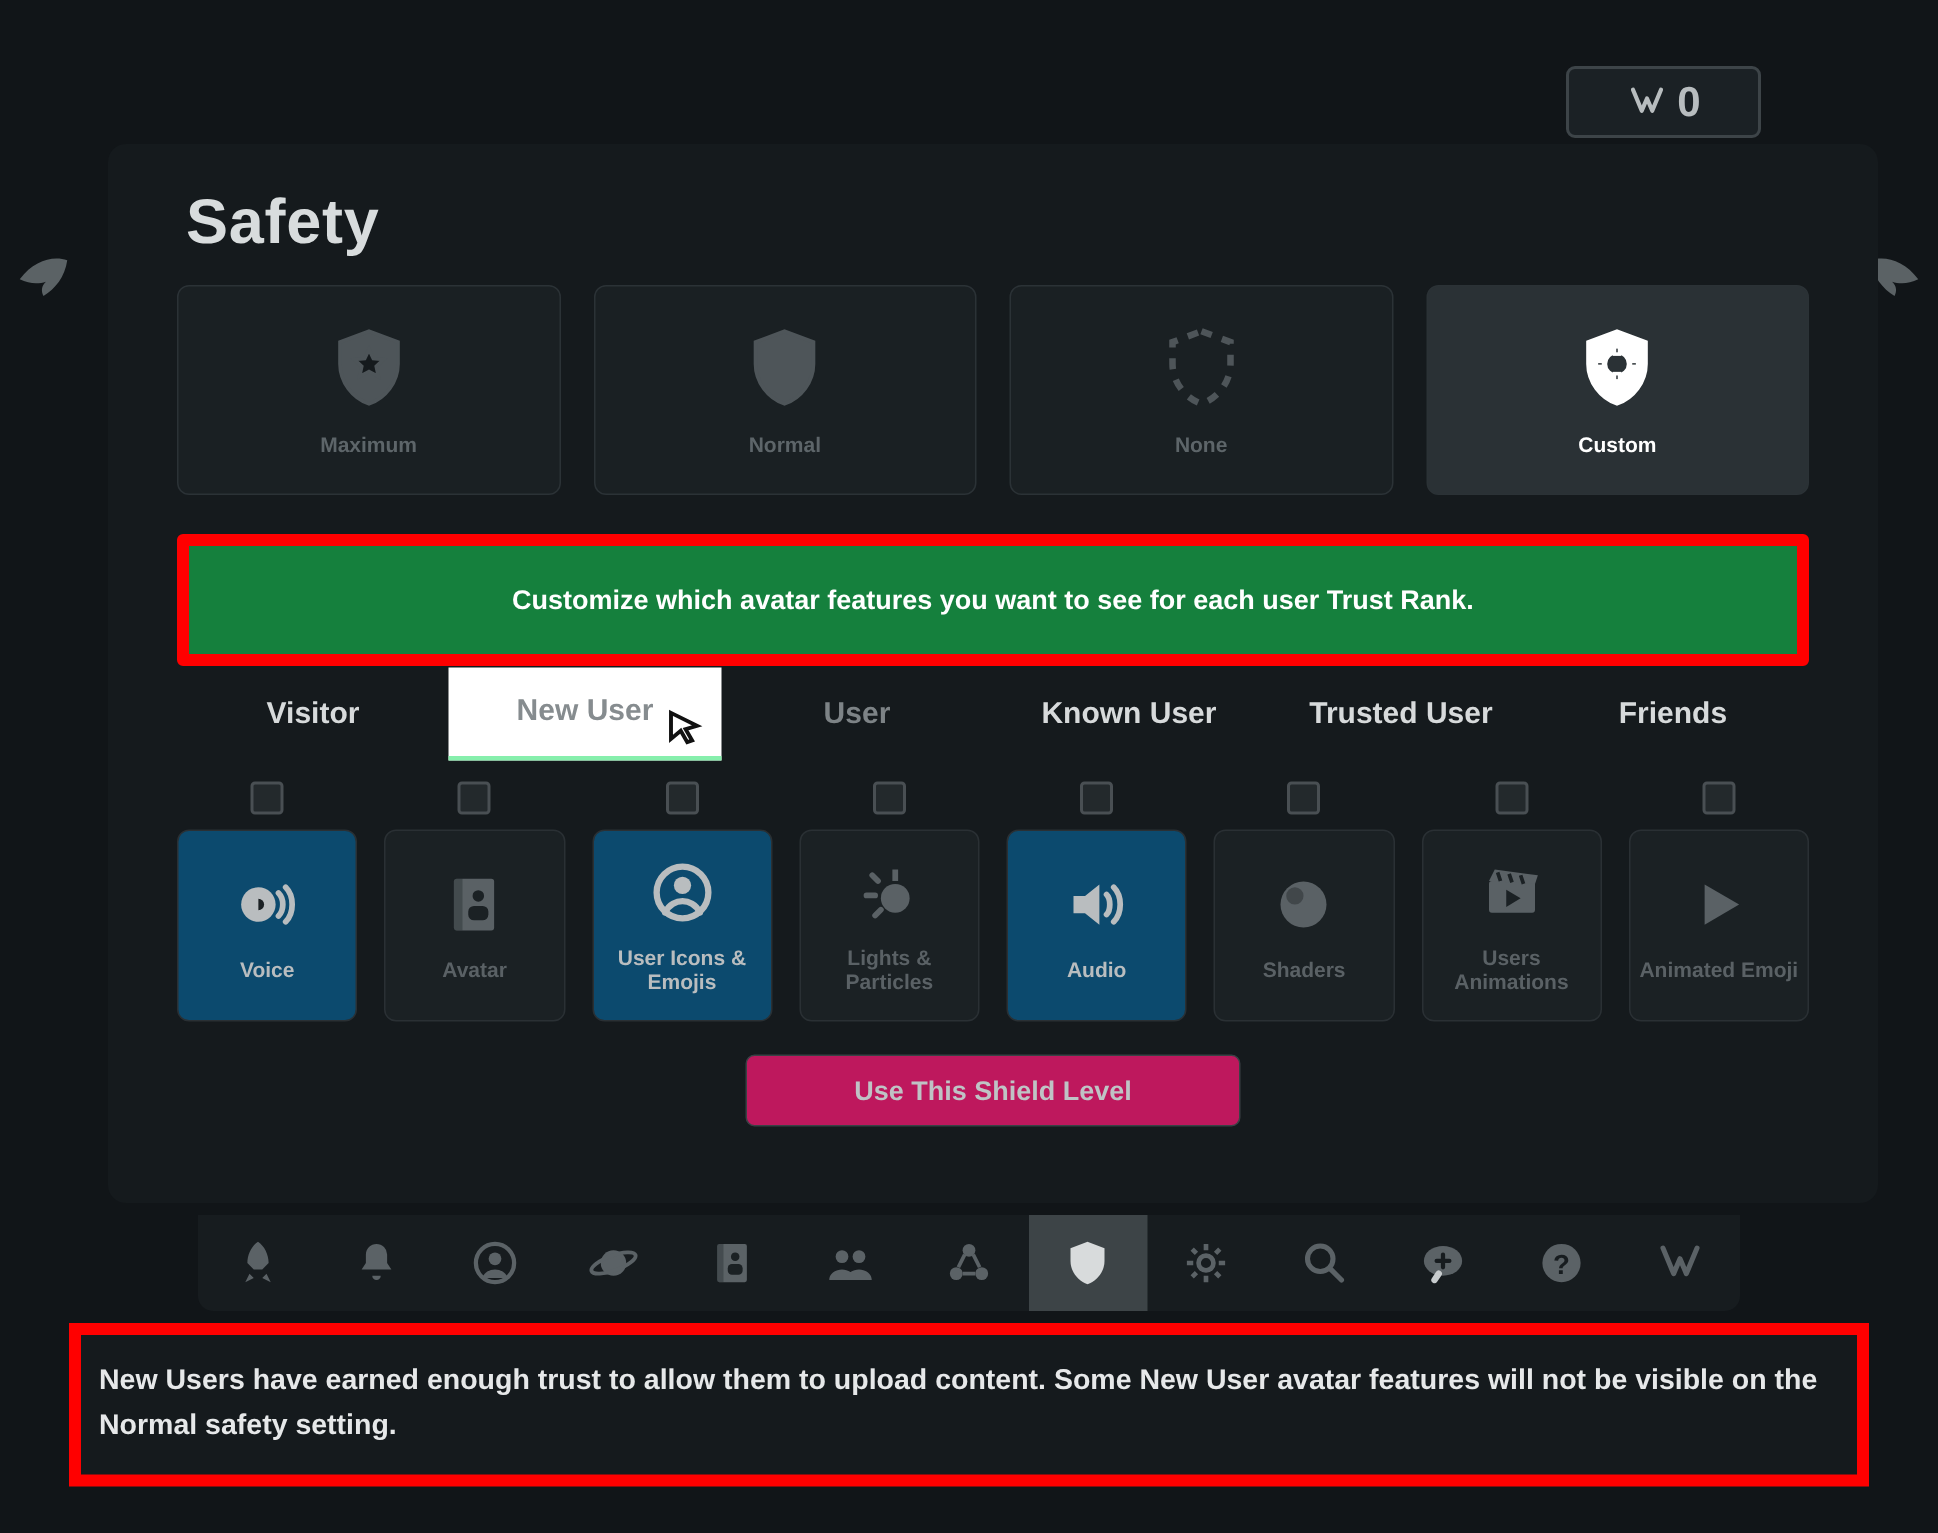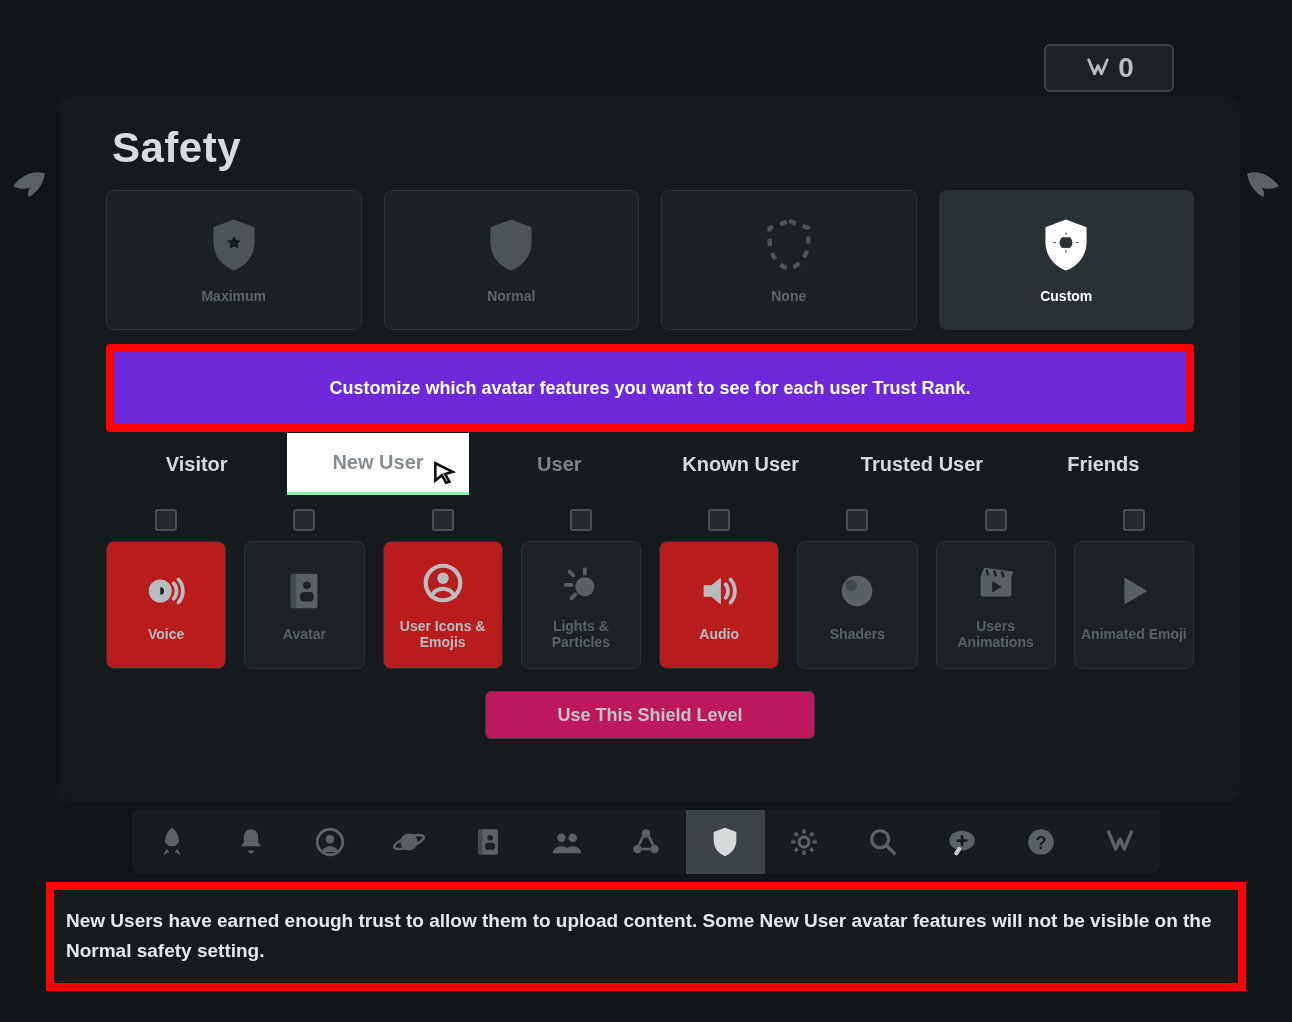--- a/index.html
+++ b/index.html
@@ -24,21 +24,21 @@
   }
   .currency-badge svg { width: 28px; height: 28px; }
   .wing-left, .wing-right {
     position: absolute; top: 164px;
     width: 46px; height: 38px; fill: #5b6265;
   }
   .wing-left { left: 6px; transform: scaleX(-1); }
   .wing-right { right: 6px; }
   .panel {
     position: absolute;
-    left: 60px; top: 96px;
+    left: 72px; top: 96px;
     width: 1180px; height: 706px;
     background: #151a1d;
     border-radius: 12px;
     padding: 0 46px;
   }
   .panel-title {
     font-size: 42px; font-weight: 800;
     color: #d8dcdd;
     padding: 28px 0 18px 6px;
     letter-spacing: 0.5px;
@@ -59,24 +59,24 @@
     color: #5d6569;
     font-weight: 800; font-size: 14px;
   }
   .level-card svg { width: 58px; height: 58px; fill: #4e5559; stroke: #4e5559; }
   .level-card.selected {
     background: #2a3135;
     color: #fff;
   }
   .level-card.selected svg { fill: #fff; stroke: #fff; }
   .desc-highlight {
-    margin-top: 14px;
+    margin-top: 26px;
     border: 8px solid #ff0000;
     border-radius: 4px;
-    background: #6d28d9;
+    background: #15803d;
   }
   .desc-inner {
     height: 72px;
     display: flex; align-items: center; justify-content: center;
     color: #fff; font-weight: 700; font-size: 18px;
   }
   .rank-tabs {
     display: flex;
     margin-top: 0;
     border-top: 1px solid transparent;
@@ -122,21 +122,21 @@
     border-radius: 8px;
     display: flex; flex-direction: column; align-items: center; justify-content: center;
     gap: 12px;
     color: #5a6165;
     font-weight: 700; font-size: 14px;
     text-align: center;
     padding: 0 4px;
   }
   .feature-card svg { width: 46px; height: 46px; fill: #5a6165; }
   .feature-card.on {
-    background: #b91c1c;
+    background: #0c4a6e;
     color: #b9bdbf;
   }
   .feature-card.on svg { fill: #b9bdbf; }
   .use-button {
     margin: 22px auto 0;
     width: 330px; height: 48px;
     background: #be185d;
     border: 1px solid #3a4145;
     border-radius: 6px;
     display: flex; align-items: center; justify-content: center;

